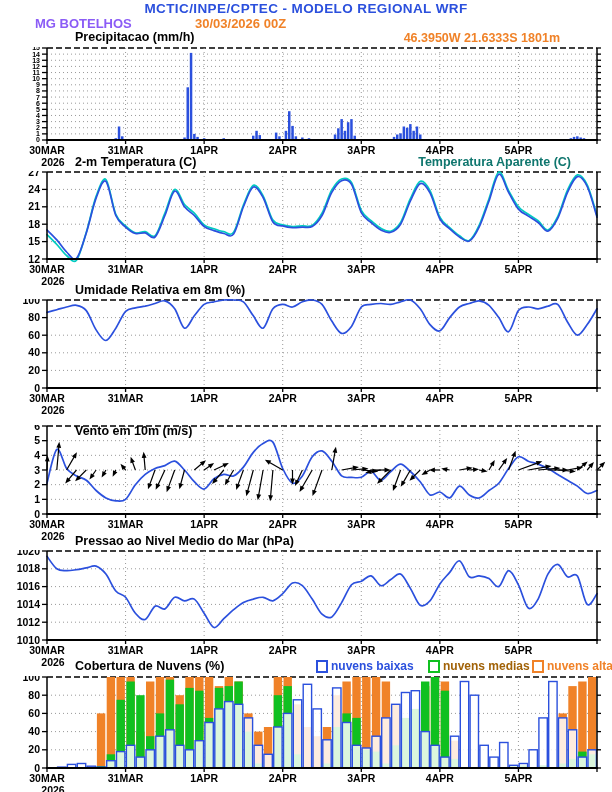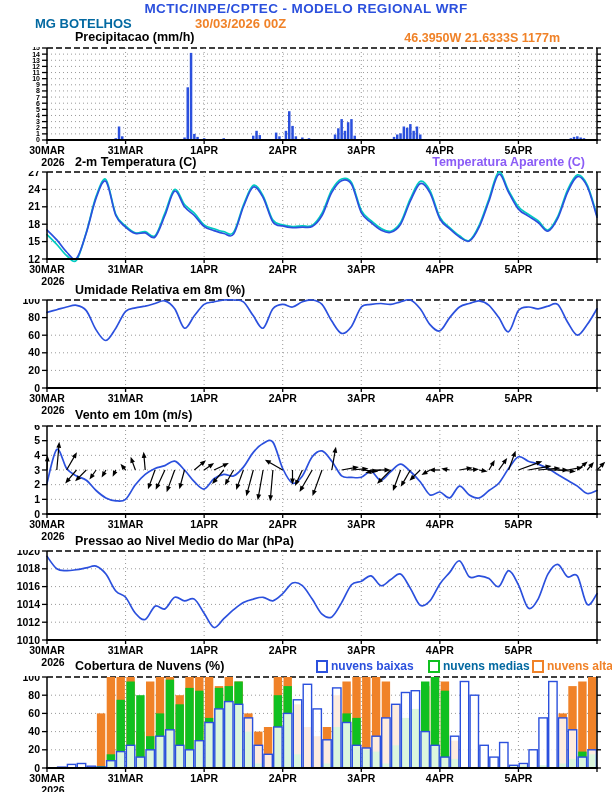--- a/index.html
+++ b/index.html
@@ -1,51 +1,51 @@
 <!DOCTYPE html>
 <html><head>
 <meta charset="utf-8">
 <style>
   html,body{margin:0;padding:0;background:#fff;}
   .page{position:relative;width:612px;height:792px;background:#fff;overflow:hidden;
         font-family:"Liberation Sans",sans-serif;font-weight:bold;}
   .hdr-title{position:absolute;top:1px;left:0;width:612px;text-align:center;
              font-size:13.5px;letter-spacing:.4px;color:#2b50dd;}
-  .hdr-station{position:absolute;top:16px;left:35px;font-size:13px;color:#0369a1;}
+  .hdr-station{position:absolute;top:16px;left:35px;font-size:13px;color:#8b5cf6;}
   .hdr-run{position:absolute;top:16px;left:195px;font-size:13px;color:#f08228;text-align:center;}
   .coords{position:absolute;top:31px;right:52px;font-size:12.5px;color:#f08228;}
   .ptitle{position:absolute;left:75px;font-size:12.5px;color:#000;white-space:nowrap;}
-  .cyanlbl{position:absolute;right:27px;font-size:12.5px;color:#8b5cf6;white-space:nowrap;}
+  .cyanlbl{position:absolute;right:41px;font-size:12.5px;color:#0f766e;white-space:nowrap;}
   .legend-item{position:absolute;display:flex;align-items:center;gap:3px;font-size:12px;white-space:nowrap;}
   .sq{width:8px;height:9px;background:#fff;border:2px solid;display:inline-block;}
   svg{position:absolute;left:0;}
   svg text{font-family:"Liberation Sans",sans-serif;font-weight:bold;fill:#000;}
 </style>
 </head>
 <body>
 
 <div class="page">
   <div class="hdr-title">MCTIC/INPE/CPTEC - MODELO REGIONAL WRF</div>
   <div class="hdr-station">MG BOTELHOS</div>
   <div class="hdr-run">30/03/2026 00Z</div>
-  <div class="coords">46.3950W 21.6333S 1177m</div>
+  <div class="coords">46.3950W 21.6333S 1801m</div>
 
   <div class="ptitle" style="top:30px">Precipitacao (mm/h)</div>
   <div class="ptitle" style="top:155px">2-m Temperatura (C)</div>
   <div class="cyanlbl" style="top:155px">Temperatura Aparente (C)</div>
   <div class="ptitle" style="top:283px">Umidade Relativa em 8m (%)</div>
-  <div class="ptitle" style="top:408px">Vento em 10m (m/s)</div>
+  <div class="ptitle" style="top:424px">Vento em 10m (m/s)</div>
   <div class="ptitle" style="top:659px">Cobertura de Nuvens (%)</div>
   <div class="ptitle" style="top:534px">Pressao ao Nivel Medio do Mar (hPa)</div>
 
   <div class="legend-item" style="top:659px;left:316px;color:#2b50dd">
     <span class="sq" style="border-color:#2b50dd"></span>
     <span>nuvens baixas</span>
   </div>
-  <div class="legend-item" style="top:659px;left:428px;color:#0369a1">
+  <div class="legend-item" style="top:659px;left:428px;color:#a16207">
     <span class="sq" style="border-color:#10c020"></span>
     <span>nuvens medias</span>
   </div>
   <div class="legend-item" style="top:659px;left:532px;color:#f08228">
     <span class="sq" style="border-color:#f08228"></span>
     <span>nuvens altas</span>
   </div>
 <svg width="612" height="124" style="top: 47px;">
       <g>
         <g>

